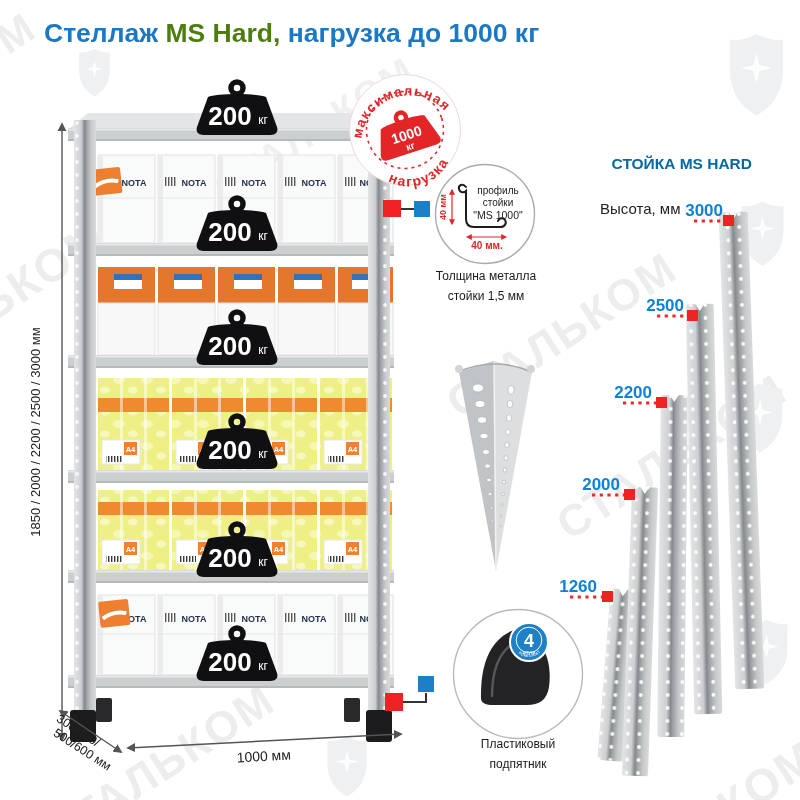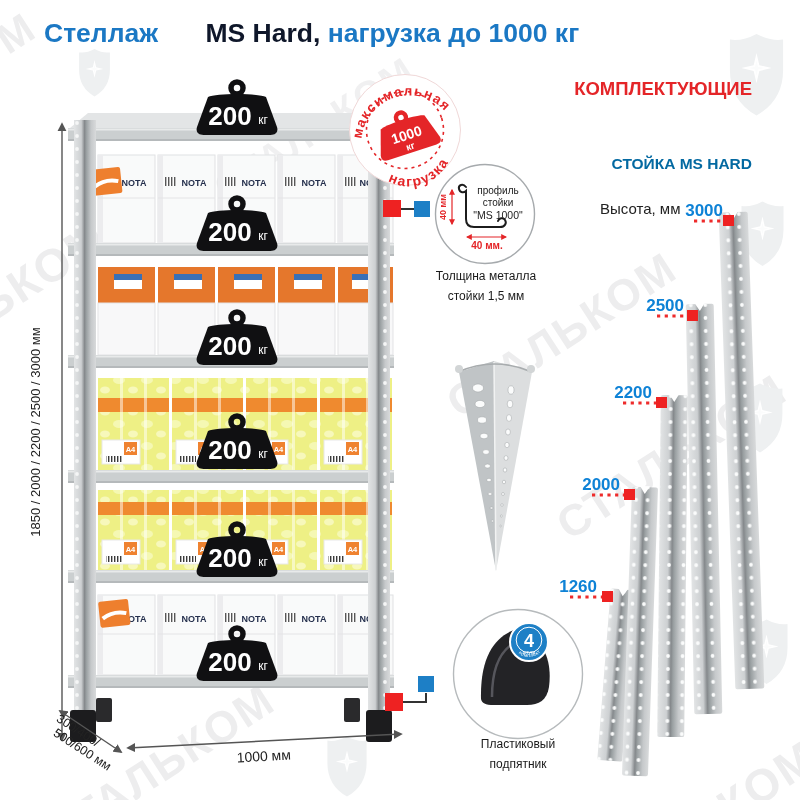--- a/index.html
+++ b/index.html
@@ -3,21 +3,21 @@
 <meta charset="utf-8">
 <style>
   html,body{margin:0;padding:0;background:#fff;}
   body{width:800px;height:800px;position:relative;overflow:hidden;
        font-family:"Liberation Sans",sans-serif;}
   .wm{position:absolute;color:#ededee;font-weight:bold;white-space:nowrap;
       transform:rotate(-33deg);z-index:0;letter-spacing:2px;}
   #art{position:absolute;left:0;top:0;z-index:1;}
   .ovl{position:absolute;z-index:2;}
   .title{left:44px;top:18px;font-size:26.5px;font-weight:bold;color:#1b78c4;white-space:nowrap;}
-  .title .red{color:#0f172a;margin-left:40px;}
+  .title .red{color:#4d7c0f;}
   .comp-hdr{left:540px;top:78px;width:212px;text-align:right;color:#e42528;
             font-weight:bold;font-size:18.5px;line-height:21px;}
   .comp-sub{left:540px;top:155px;width:212px;text-align:right;color:#0369a1;
             font-weight:bold;font-size:15.5px;}
   .hlabel{left:600px;top:200px;font-size:15px;color:#222;}
   .cap{text-align:center;font-size:12px;color:#1a1a1a;line-height:20px;}
   .cap1{left:388px;top:266px;width:196px;}
   .cap2{left:420px;top:734px;width:196px;}
   .plabel{position:absolute;z-index:2;color:#0e82d6;font-weight:bold;font-size:17px;white-space:nowrap;}
   svg text{font-family:"Liberation Sans",sans-serif;}
@@ -504,21 +504,20 @@
     <rect x="602" y="591" width="11" height="11" fill="#ee2222"></rect>
   </g>
 </g>
 </svg>
 
 <div class="ovl title">
   <span>Стеллаж </span><span class="red">MS Hard,</span><span> нагрузка до 1000 кг</span>
 </div>
 
 <div class="ovl comp-hdr">
-  <div>КОМПЛЕКТУЮЩИЕ</div>
 </div>
 
 <div class="ovl comp-sub">СТОЙКА MS HARD</div>
 
 <div class="ovl hlabel">Высота, мм</div>
 
 <div class="ovl cap cap1">
   <div>Толщина металла</div>
   <div>стойки 1,5 мм</div>
 </div>

